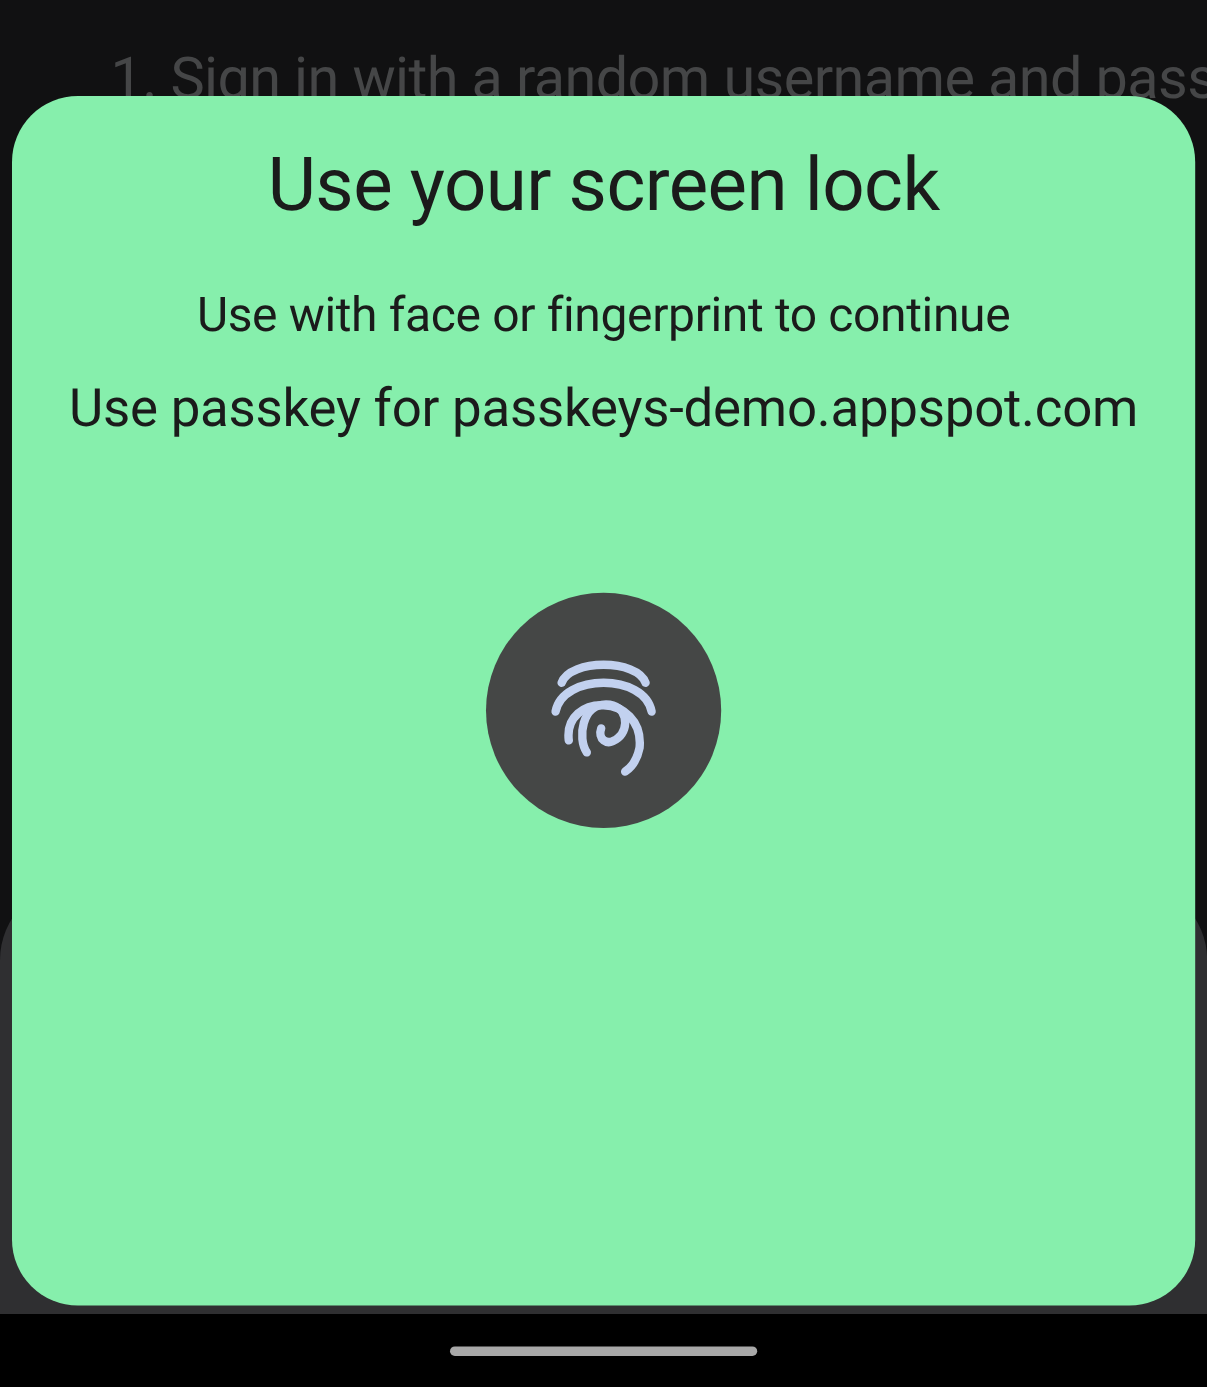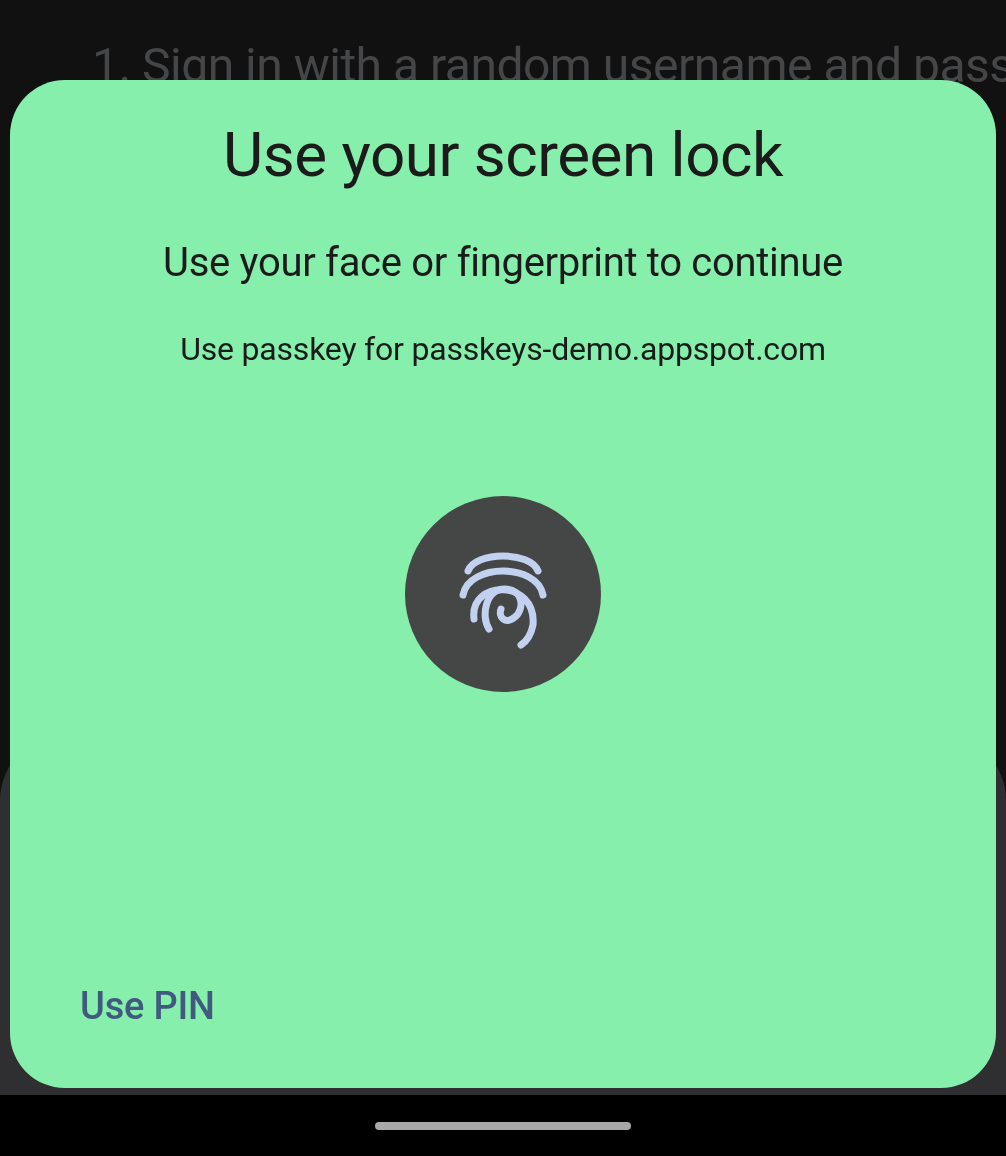--- a/index.html
+++ b/index.html
@@ -82,22 +82,22 @@
       color: #1b1b1b;
     }
     .subtitle {
       margin-top: 48px;
       font-size: 40px;
       font-weight: 400;
       color: #1b1b1b;
       letter-spacing: -0.3px;
     }
     .domain-line {
-      margin-top: 44px;
-      font-size: 32px;
+      margin-top: 28px;
+      font-size: 44px;
       font-weight: 400;
       color: #1b1b1b;
       letter-spacing: -0.2px;
     }
 
     .fp-wrap {
       margin-top: 128px;
       width: 196px;
       height: 196px;
       border-radius: 50%;
@@ -138,35 +138,34 @@
 
   <div class="bg-text">1. Sign in with a random username and password.</div>
   <div class="bg-sheet"></div>
   <div class="nav-bar">
     <div class="gesture-bar"></div>
   </div>
 
   <div class="sheet">
     <div class="title">Use your screen lock</div>
 
-    <div class="subtitle">Use your face or fingerprint to continue</div>
+    <div class="subtitle">Use with face or fingerprint to continue</div>
 
     <div class="domain-line">Use passkey for passkeys-demo.appspot.com</div>
 
     <div class="fp-wrap">
       <svg class="fp-svg" viewBox="0 0 100 110">
         <g fill="none" stroke="#c2d1ef" stroke-width="7" stroke-linecap="round">
 
           <path d="M15 32 C22 12, 78 12, 85 32"></path>
 
           <path d="M10 56 C16 24, 84 24, 90 56"></path>
 
           <path d="M21 80 C16 40, 84 40, 80 86 C78 96, 74 102, 68 106"></path>
 
           <path d="M36 90 C28 78, 32 50, 52 50 C70 50, 72 70, 62 78 C52 86, 45 78, 48 70"></path>
         </g>
       </svg>
     </div>
 
 
-    <button class="pin-btn">Use PIN</button>
   </div>
 </div>
 
 </body></html>

